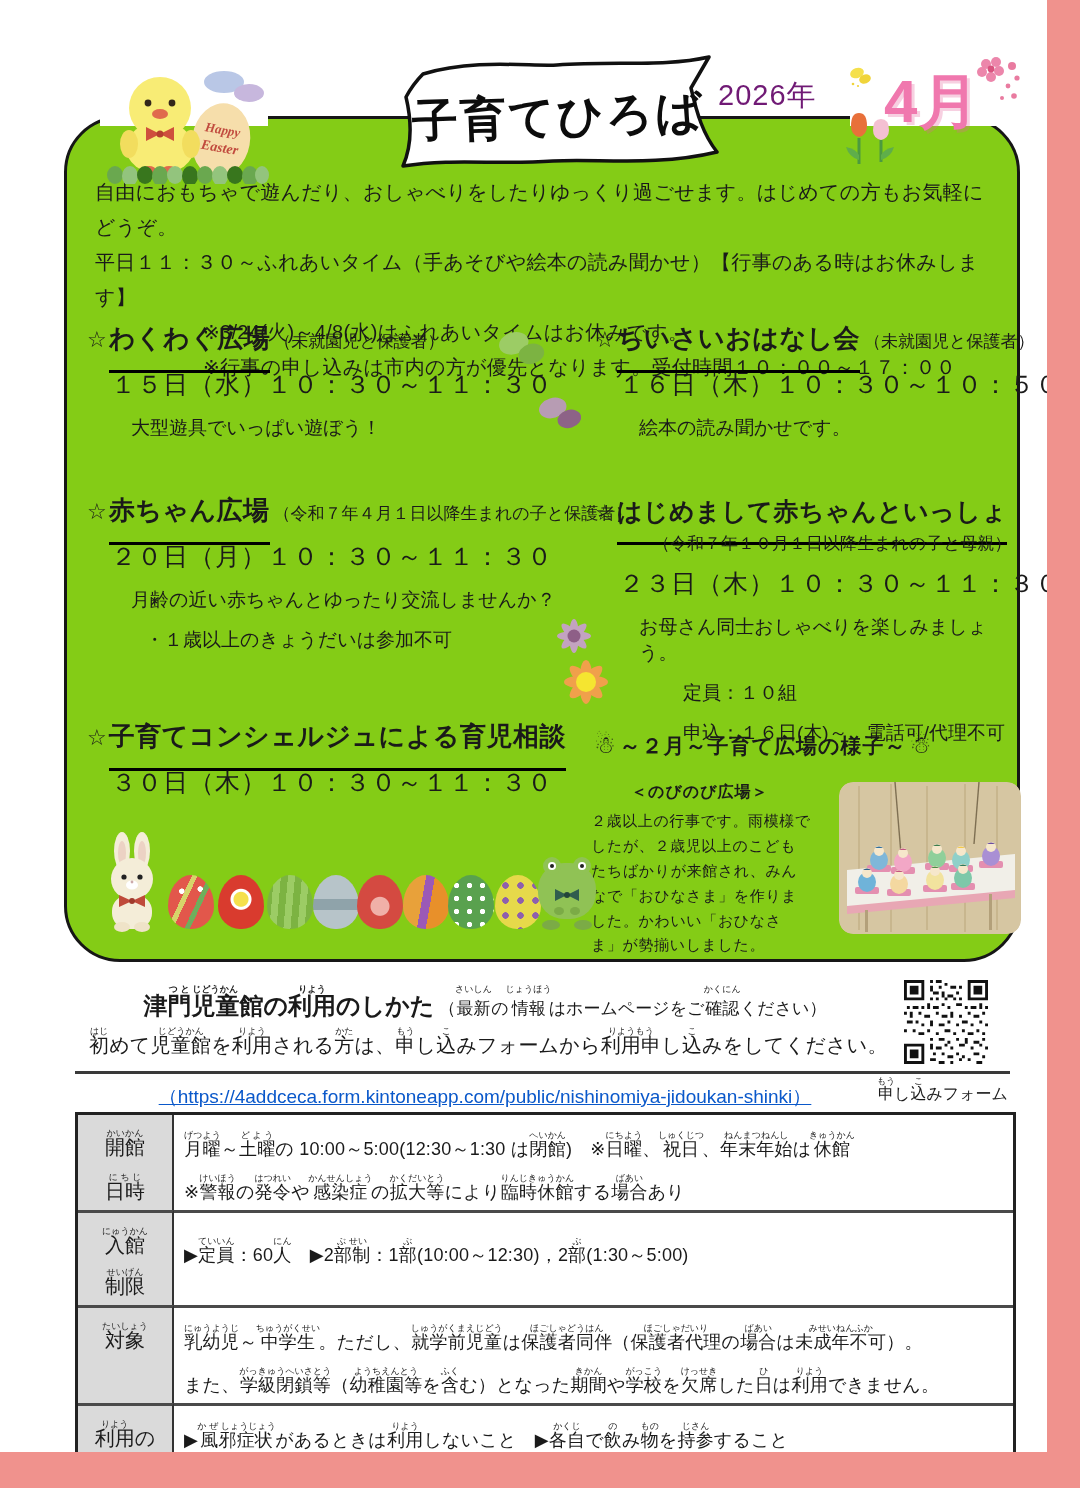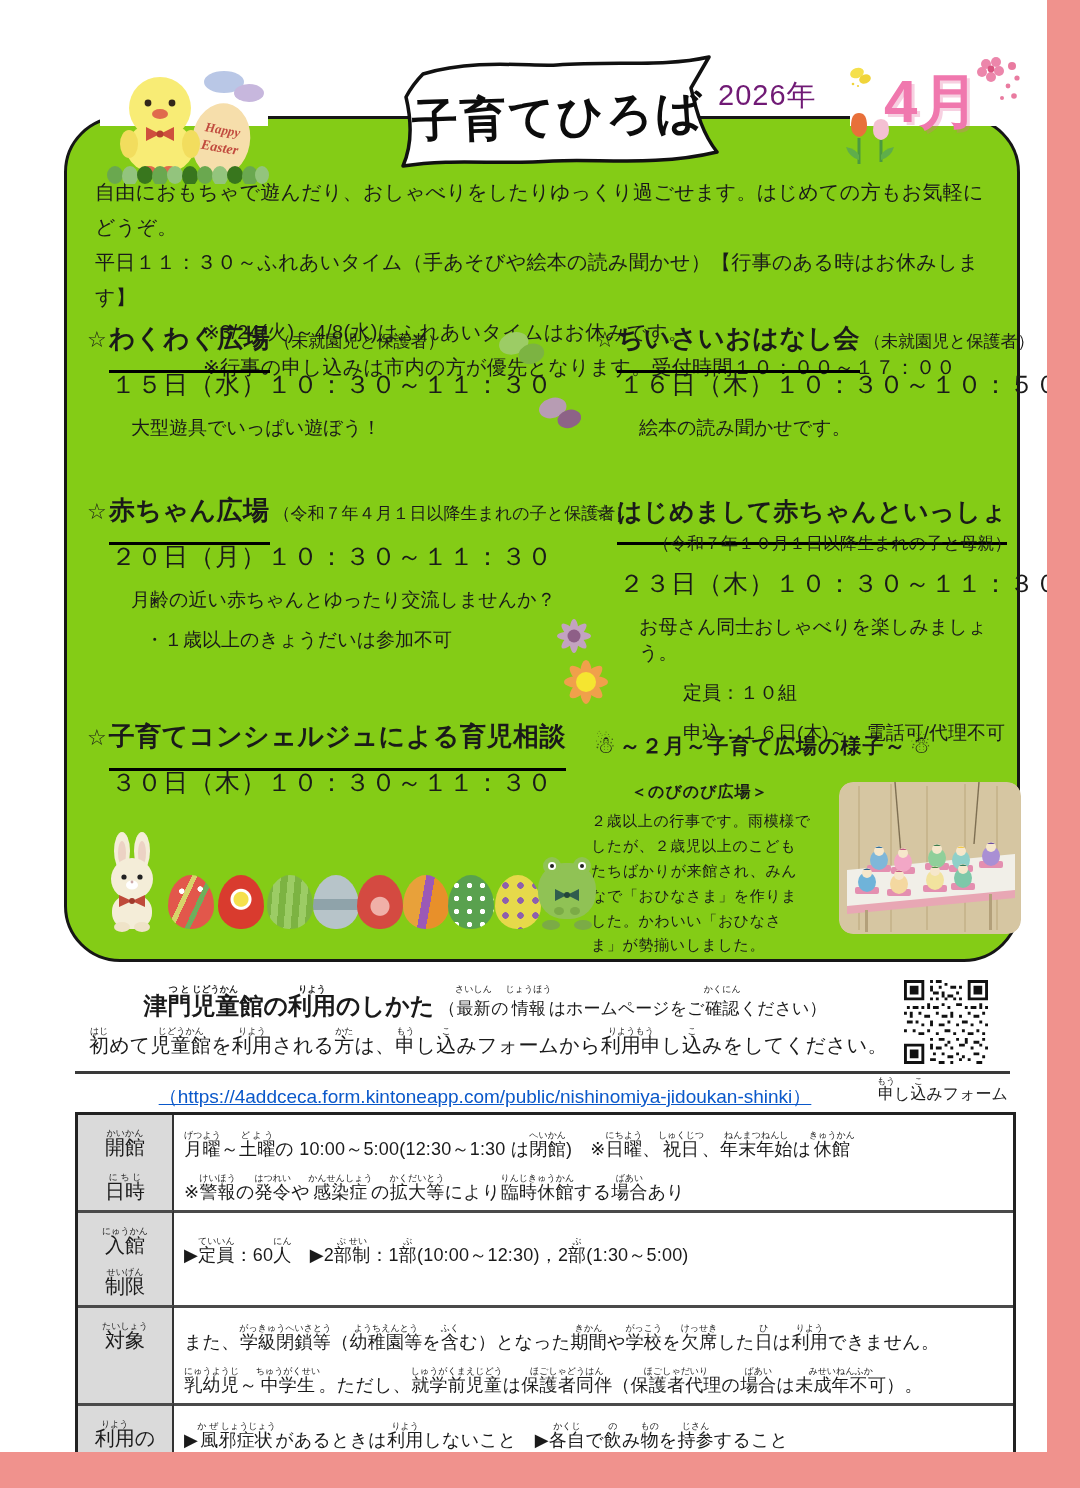--- a/index.html
+++ b/index.html
@@ -424,22 +424,22 @@
       <div class="hline"><ruby>制限<rt>せいげん</rt></ruby></div>
     </div>
     <div class="icell">
       <div class="tline" style="margin-top:20px;margin-bottom:0;">▶<ruby>定員<rt>ていいん</rt></ruby>：60<ruby>人<rt>にん</rt></ruby>　▶2<ruby>部制<rt>ぶ せい</rt></ruby>：1<ruby>部<rt>ぶ</rt></ruby>(10:00～12:30)，2<ruby>部<rt>ぶ</rt></ruby>(1:30～5:00)</div>
     </div>
 
     <div class="icell ihead">
       <div class="hline"><ruby>対象<rt>たいしょう</rt></ruby></div>
     </div>
     <div class="icell">
+      <div class="tline"><ruby>乳幼児<rt>にゅうようじ</rt></ruby>～<ruby>中学生<rt>ちゅうがくせい</rt></ruby>。ただし、<ruby>就学前児童<rt>しゅうがくまえじどう</rt></ruby>は<ruby>保護者同伴<rt>ほごしゃどうはん</rt></ruby>（<ruby>保護者代理<rt>ほごしゃだいり</rt></ruby>の<ruby>場合<rt>ばあい</rt></ruby>は<ruby>未成年不可<rt>みせいねんふか</rt></ruby>）。</div>
       <div class="tline">また、<ruby>学級閉鎖等<rt>がっきゅうへいさとう</rt></ruby>（<ruby>幼稚園等<rt>ようちえんとう</rt></ruby>を<ruby>含<rt>ふく</rt></ruby>む）となった<ruby>期間<rt>きかん</rt></ruby>や<ruby>学校<rt>がっこう</rt></ruby>を<ruby>欠席<rt>けっせき</rt></ruby>した<ruby>日<rt>ひ</rt></ruby>は<ruby>利用<rt>りよう</rt></ruby>できません。</div>
-      <div class="tline"><ruby>乳幼児<rt>にゅうようじ</rt></ruby>～<ruby>中学生<rt>ちゅうがくせい</rt></ruby>。ただし、<ruby>就学前児童<rt>しゅうがくまえじどう</rt></ruby>は<ruby>保護者同伴<rt>ほごしゃどうはん</rt></ruby>（<ruby>保護者代理<rt>ほごしゃだいり</rt></ruby>の<ruby>場合<rt>ばあい</rt></ruby>は<ruby>未成年不可<rt>みせいねんふか</rt></ruby>）。</div>
     </div>
 
     <div class="icell ihead">
       <div class="hline"><ruby>利用<rt>りよう</rt></ruby>の</div>
       <div class="hline">お<ruby>願<rt>ねが</rt></ruby>い</div>
     </div>
     <div class="icell">
       <div class="tline">▶<ruby>風邪症状<rt>か ぜ しょうじょう</rt></ruby>があるときは<ruby>利用<rt>りよう</rt></ruby>しないこと　▶<ruby>各自<rt>かくじ</rt></ruby>で<ruby>飲<rt>の</rt></ruby>み<ruby>物<rt>もの</rt></ruby>を<ruby>持参<rt>じさん</rt></ruby>すること</div>
       <div class="tline">▶<ruby>職員<rt>しょくいん</rt></ruby>の<ruby>指示<rt>し じ</rt></ruby>に<ruby>従<rt>したが</rt></ruby>うこと</div>
     </div>

